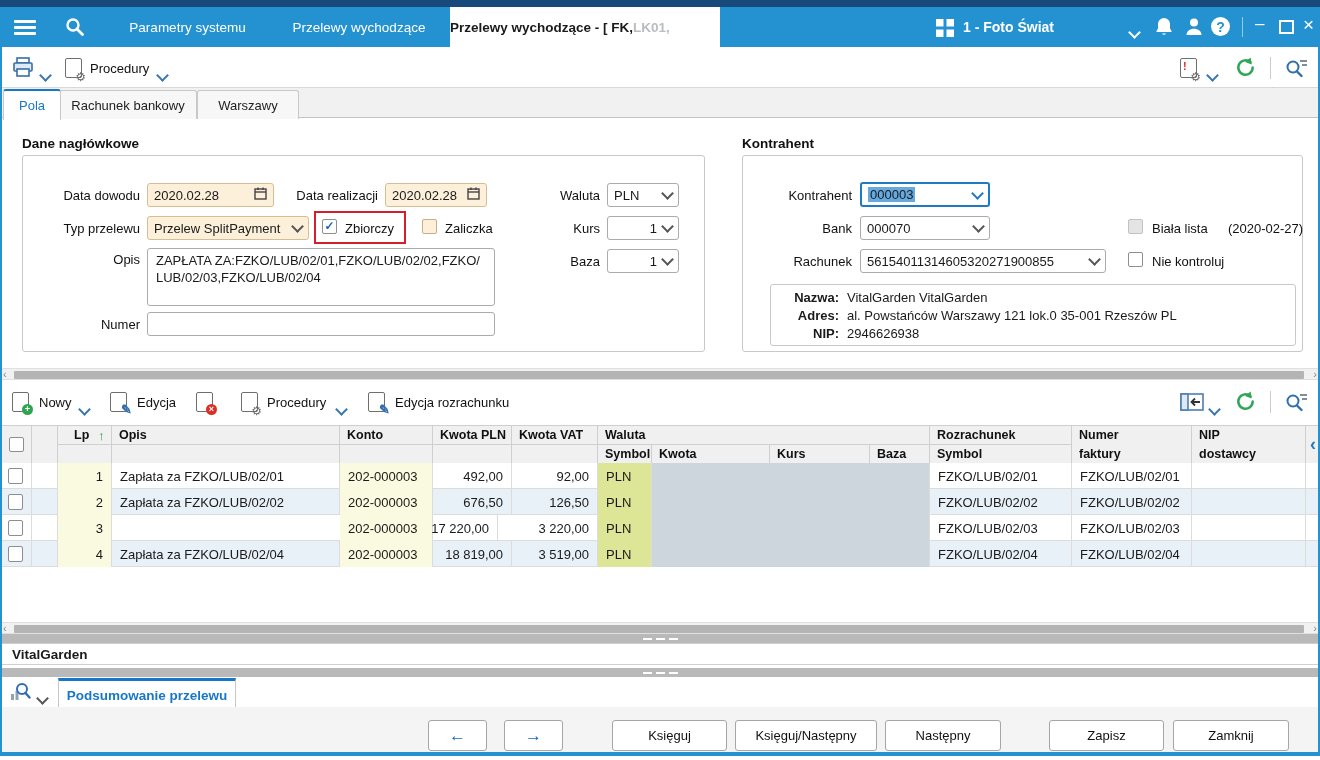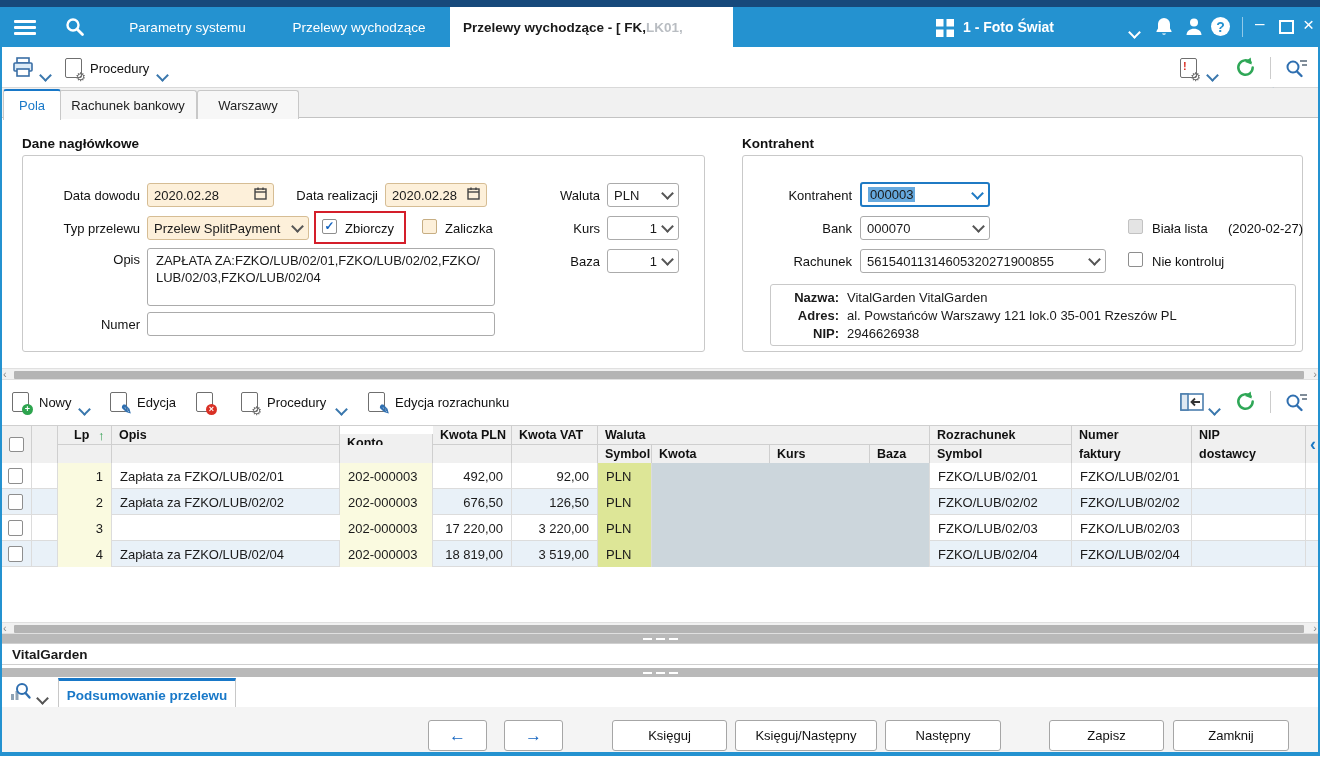--- a/index.html
+++ b/index.html
@@ -3,21 +3,21 @@
 <meta charset="utf-8">
 <style>
   html,body{margin:0;padding:0;background:#e8e8e8;font-family:"Liberation Sans",sans-serif;}
   #window{position:relative;width:1320px;height:760px;background:#fff;overflow:hidden;font-family:"Liberation Sans",sans-serif;color:#1a1a1a;}
   .abs{position:absolute;box-sizing:border-box;}
   .nw{white-space:nowrap;}
   
   .topstrip{left:0;top:0;width:1320px;height:7px;background:#17497b;}
   .titlebar{left:0;top:7px;width:1320px;height:40px;background:#2492d0;}
   .ttab{position:absolute;top:0;height:40px;display:flex;align-items:center;justify-content:center;color:#fff;font-size:13.5px;cursor:default;}
-  .ttab.active{background:#fff;color:#1a1a1a;font-weight:bold;justify-content:flex-start;padding-left:13px;overflow:hidden;}
+  .ttab.active{background:#fff;color:#1a1a1a;font-weight:bold;justify-content:flex-start;overflow:hidden;}
   .muted{color:#b9bdc2;font-weight:bold;}
   .hbar{display:block;width:22px;height:3px;background:#fff;margin:3px 0;border-radius:1px;}
   .chev{display:inline-block;width:7px;height:7px;border-right:2px solid #555;border-bottom:2px solid #555;transform:rotate(45deg);margin-top:-3px;}
   .chev.w{border-color:#fff;}
   .chev.b{border-color:#3a77ad;}
   .winglyph{color:#fff;font-size:17px;line-height:17px;}
   .maxbox{display:inline-block;width:11px;height:10px;border:2px solid #fff;}
   .vsep-w{width:1px;height:20px;background:rgba(255,255,255,.5);}
   
   .toolbar{left:0;top:47px;width:1320px;height:41px;background:#fff;border-bottom:1px solid #d9d9d9;}
@@ -314,21 +314,21 @@
     <div class="abs hdrcell" style="left:0;top:0;width:32px;height:38px;"></div>
     <div class="abs chk" style="left:9px;top:11px;background:#fff;"></div>
     <div class="abs hdrcell" style="left:32px;top:0;width:26px;height:38px;"></div>
     <div class="abs hdrcell" style="left:58px;top:0;width:54px;height:19px;padding-left:16px;">
       <span>Lp</span>
     </div>
     <div class="abs sorta" style="left:98px;top:2px;">↑</div>
     <div class="abs hdrcell" style="left:58px;top:19px;width:54px;height:19px;"></div>
     <div class="abs hdrcell" style="left:112px;top:0;width:228px;height:19px;">Opis</div>
     <div class="abs hdrcell" style="left:112px;top:19px;width:228px;height:19px;"></div>
-    <div class="abs hdrcell" style="left:340px;top:8px;width:93px;height:19px;">Konto</div>
+    <div class="abs hdrcell" style="left:340px;top:0;width:93px;height:19px;">Konto</div>
     <div class="abs hdrcell" style="left:340px;top:19px;width:93px;height:19px;"></div>
     <div class="abs hdrcell" style="left:433px;top:0;width:79px;height:19px;">Kwota PLN</div>
     <div class="abs hdrcell" style="left:433px;top:19px;width:79px;height:19px;"></div>
     <div class="abs hdrcell" style="left:512px;top:0;width:86px;height:19px;">Kwota VAT</div>
     <div class="abs hdrcell" style="left:512px;top:19px;width:86px;height:19px;"></div>
     <div class="abs hdrcell" style="left:598px;top:0;width:332px;height:19px;">Waluta</div>
     <div class="abs hdrcell" style="left:598px;top:19px;width:54px;height:19px;">Symbol</div>
     <div class="abs hdrcell" style="left:652px;top:19px;width:118px;height:19px;">Kwota</div>
     <div class="abs hdrcell" style="left:770px;top:19px;width:100px;height:19px;">Kurs</div>
     <div class="abs hdrcell" style="left:870px;top:19px;width:60px;height:19px;">Baza</div>
@@ -379,21 +379,21 @@
       <div class="cell abs" style="left:1192px;width:114px;"></div>
     </div>
 
     <div class="abs" style="left:0;top:52px;width:1320px;height:26px;background:#fff;border-bottom:1px solid #dcdcdc;">
       <div class="cell abs" style="left:0;width:32px;">
           <span class="chk" style="width:14px;height:14px;"></span>
         </div>
       <div class="cell abs" style="left:32px;width:26px;"></div>
       <div class="cell num yellow abs" style="left:58px;width:54px;">3</div>
       <div class="cell yellow abs" style="left:340px;width:93px;">202-000003</div>
-      <div class="cell num abs" style="left:433px;width:79px;">17 220,00</div>
+      <div class="cell num abs" style="left:419px;width:79px;">17 220,00</div>
       <div class="cell num abs" style="left:512px;width:86px;">3 220,00</div>
       <div class="cell ygreen abs" style="left:598px;width:54px;">PLN</div>
       <div class="cell grayc abs" style="left:652px;width:278px;"></div>
       <div class="cell abs" style="left:930px;width:142px;">FZKO/LUB/02/03</div>
       <div class="cell abs" style="left:1072px;width:120px;">FZKO/LUB/02/03</div>
       <div class="cell abs" style="left:1192px;width:114px;"></div>
     </div>
 
     <div class="abs" style="left:0;top:78px;width:1320px;height:26px;background:#e9f1f8;border-bottom:1px solid #dcdcdc;">
       <div class="cell abs" style="left:0;width:32px;">

